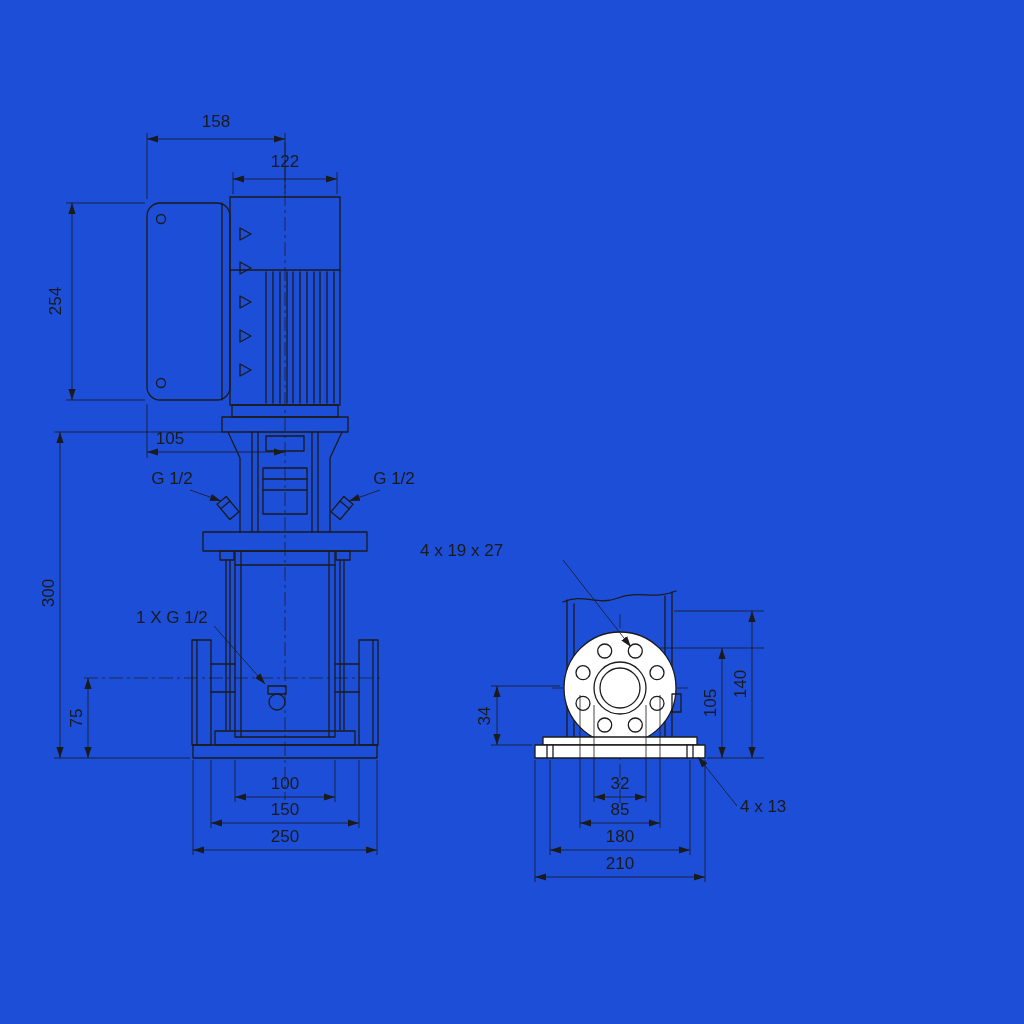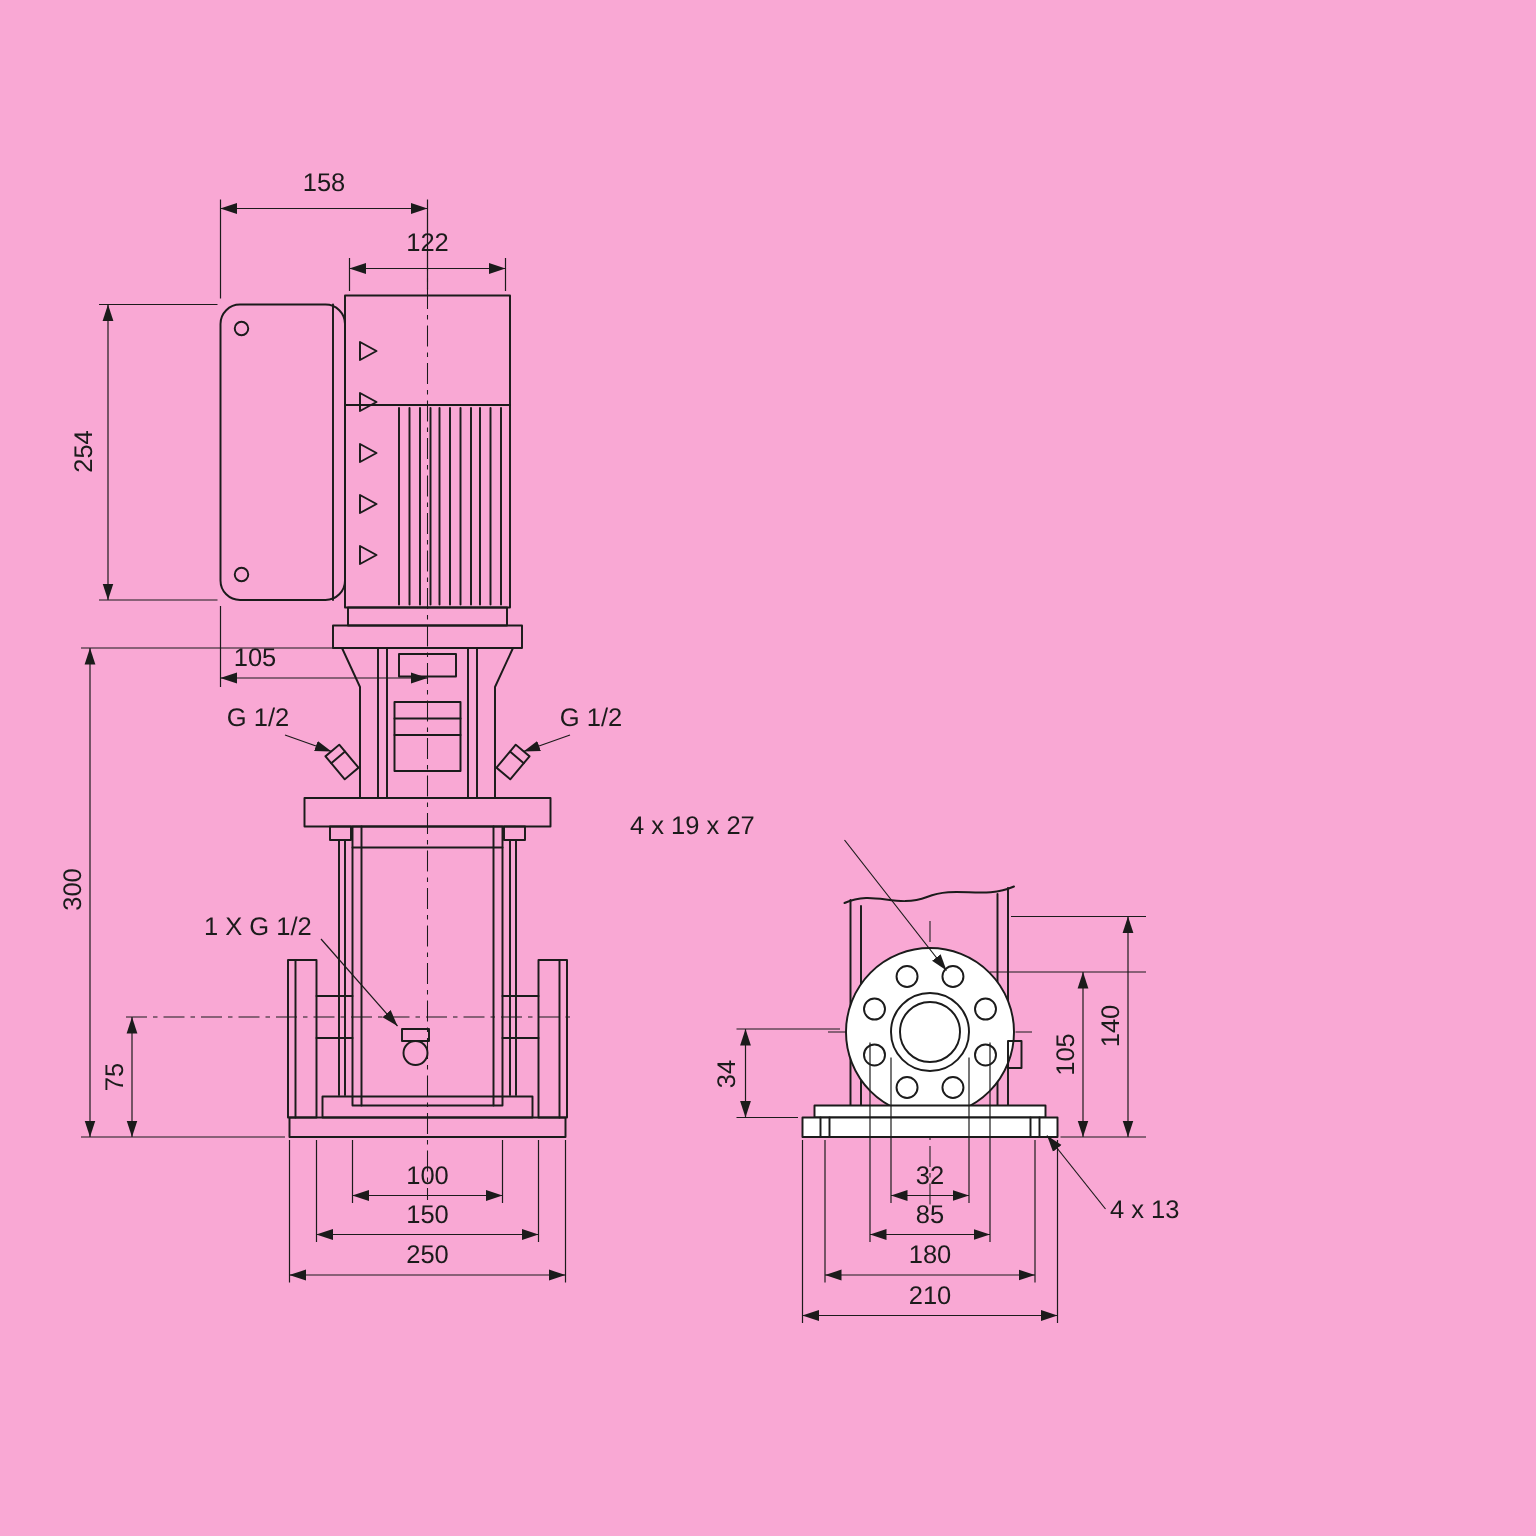--- a/index.html
+++ b/index.html
@@ -1,16 +1,16 @@
 <!DOCTYPE html>
 <html><head>
 <meta charset="utf-8">
 <style>
   html,body{margin:0;padding:0;background:#ffffff;}
-  .stage{width:1024px;height:1024px;background:#f9a8d4;position:relative;overflow:hidden;text-align:center;}
+  .stage{width:1024px;height:1024px;background:#1d4ed8;position:relative;overflow:hidden;text-align:center;}
   svg{display:block;}
   .obj{stroke:#1b1b1b;stroke-width:1.3;fill:none;stroke-linejoin:round;stroke-linecap:round;}
   .objw{stroke:#1b1b1b;stroke-width:1.3;fill:#ffffff;stroke-linejoin:round;}
   .thin{stroke:#1b1b1b;stroke-width:0.8;fill:none;}
   .cl{stroke:#1b1b1b;stroke-width:0.7;fill:none;stroke-dasharray:14 4 3 4;}
   text.dim{font-family:"Liberation Sans",sans-serif;font-size:17px;fill:#1b1b1b;}
 </style>
 </head>
 <body>
 

